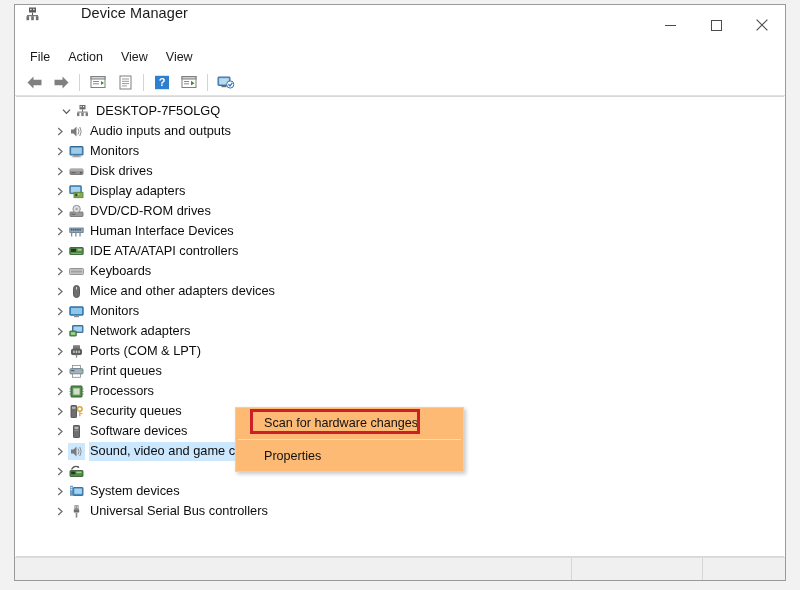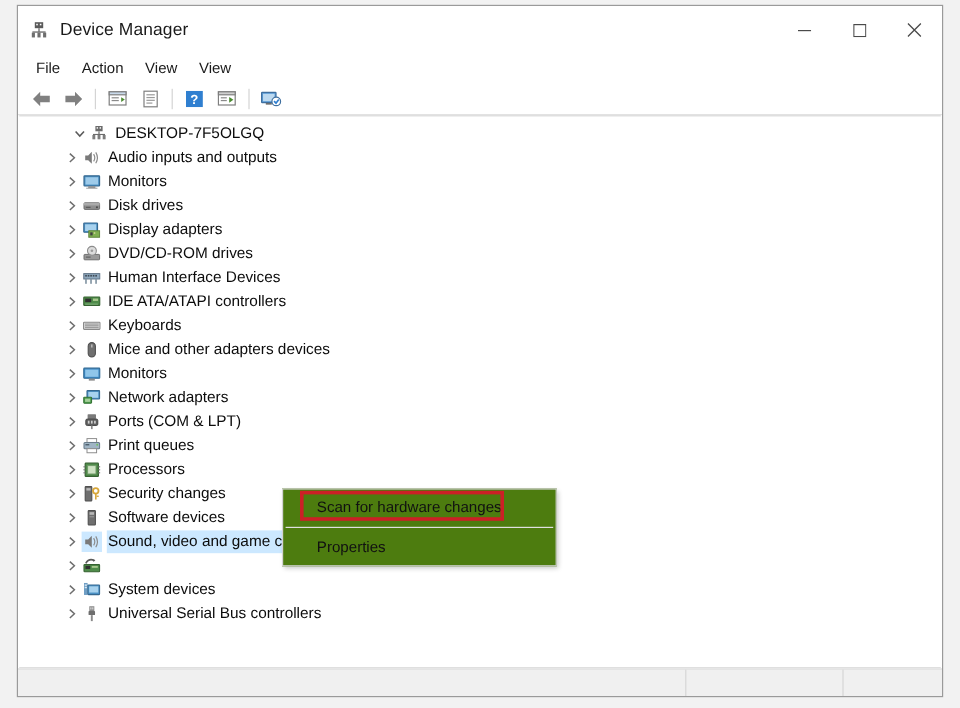--- a/index.html
+++ b/index.html
@@ -32,23 +32,24 @@
     box-sizing: border-box;
     display: flex;
     flex-direction: column;
   }
 
   
   .titlebar {
     height: 40px;
     background: #ffffff;
     display: flex;
-    align-items: center;
+    align-items: flex-start;
     flex: none;
     position: relative;
+    gap: 31px;
   }
   .title-icon {
     margin-left: 8px;
     width: 18px;
     height: 18px;
     display: flex;
     align-items: center;
     justify-content: center;
   }
   .title-text {
@@ -183,21 +184,21 @@
   .status-cell.main  { flex: 0 0 556px; border-right: 1px solid #d6d6d6; }
   .status-cell.mid   { flex: 0 0 130px; border-right: 1px solid #d6d6d6; }
   .status-cell.right { flex: 1 1 auto; }
 
   
   #context-menu {
     position: absolute;
     left: 235px;
     top: 407px;
     width: 227px;
-    background: #4d7c0f;
+    background: #fdba74;
     border: 1px solid #d3d3d3;
     box-shadow: 2px 2px 4px rgba(0,0,0,0.22);
     padding: 2px 0;
     z-index: 40;
   }
   .ctx-item {
     height: 26px;
     display: flex;
     align-items: center;
     padding-left: 28px;
@@ -609,21 +610,21 @@
           </span>
           <span class="node-icon">
             <svg width="15" height="15" viewBox="0 0 15 15">
               <rect x="2" y="1.5" width="5.5" height="12" rx="0.6" fill="#6f6f6f" stroke="#4f4f4f" stroke-width="0.9"></rect>
               <rect x="3" y="2.8" width="3.5" height="2" fill="#b8b8b8"></rect>
               <circle cx="10.8" cy="5" r="2.3" fill="none" stroke="#d8a73a" stroke-width="1.5"></circle>
               <rect x="10.2" y="6.8" width="1.3" height="5.5" fill="#d8a73a"></rect>
               <rect x="11.5" y="9" width="1.8" height="1.1" fill="#d8a73a"></rect>
             </svg>
           </span>
-          <span class="node-label">Security changes</span>
+          <span class="node-label">Security queues</span>
         </div>
 
         <div class="tree-row child">
           <span class="chev">
             <svg width="8" height="9" viewBox="0 0 8 9">
                 <path d="M2.2 1 L6 4.5 L2.2 8" fill="none" stroke="#6e6e6e" stroke-width="1.25"></path>
               </svg>
           </span>
           <span class="node-icon">
             <svg width="15" height="15" viewBox="0 0 15 15">

